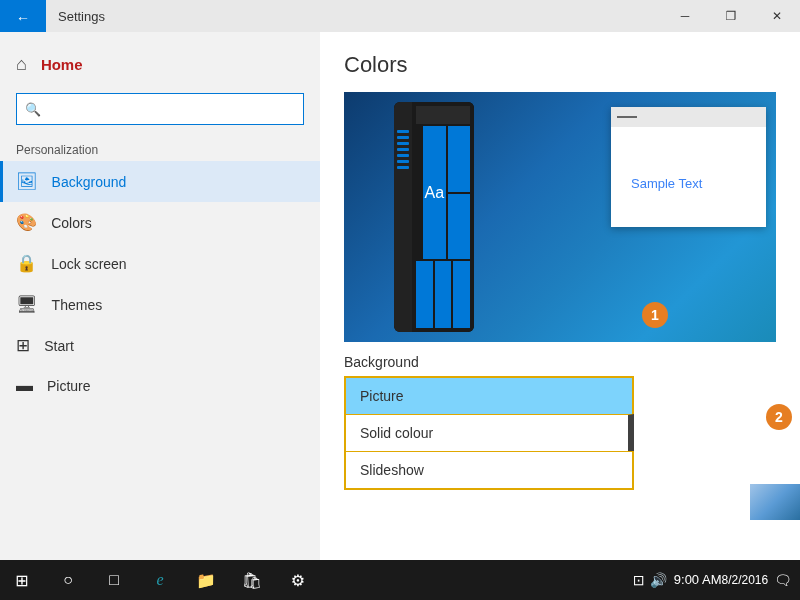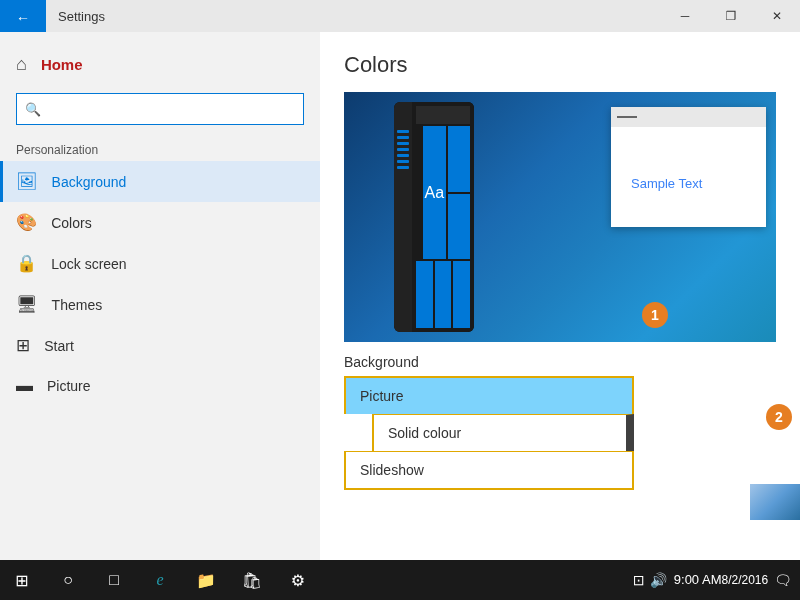--- a/index.html
+++ b/index.html
@@ -249,22 +249,21 @@
       border-left: 2px solid #e0a800;
       border-right: 2px solid #e0a800;
     }
     .dropdown-option:last-child {
       border-bottom: 2px solid #e0a800;
       border-left: 2px solid #e0a800;
       border-right: 2px solid #e0a800;
     }
     .dropdown-option:not(:first-child):not(:last-child) {
       border-left: 2px solid #e0a800;
-      border-right: 8px solid #404040;
-      margin-left: 28px;
+      border-right: 6px solid #404040;
     }
 
     
     .taskbar {
       position: absolute;
       bottom: 0; left: 0;
       width: 800px;
       height: 40px;
       background: #1a1a1a;
       display: flex;

